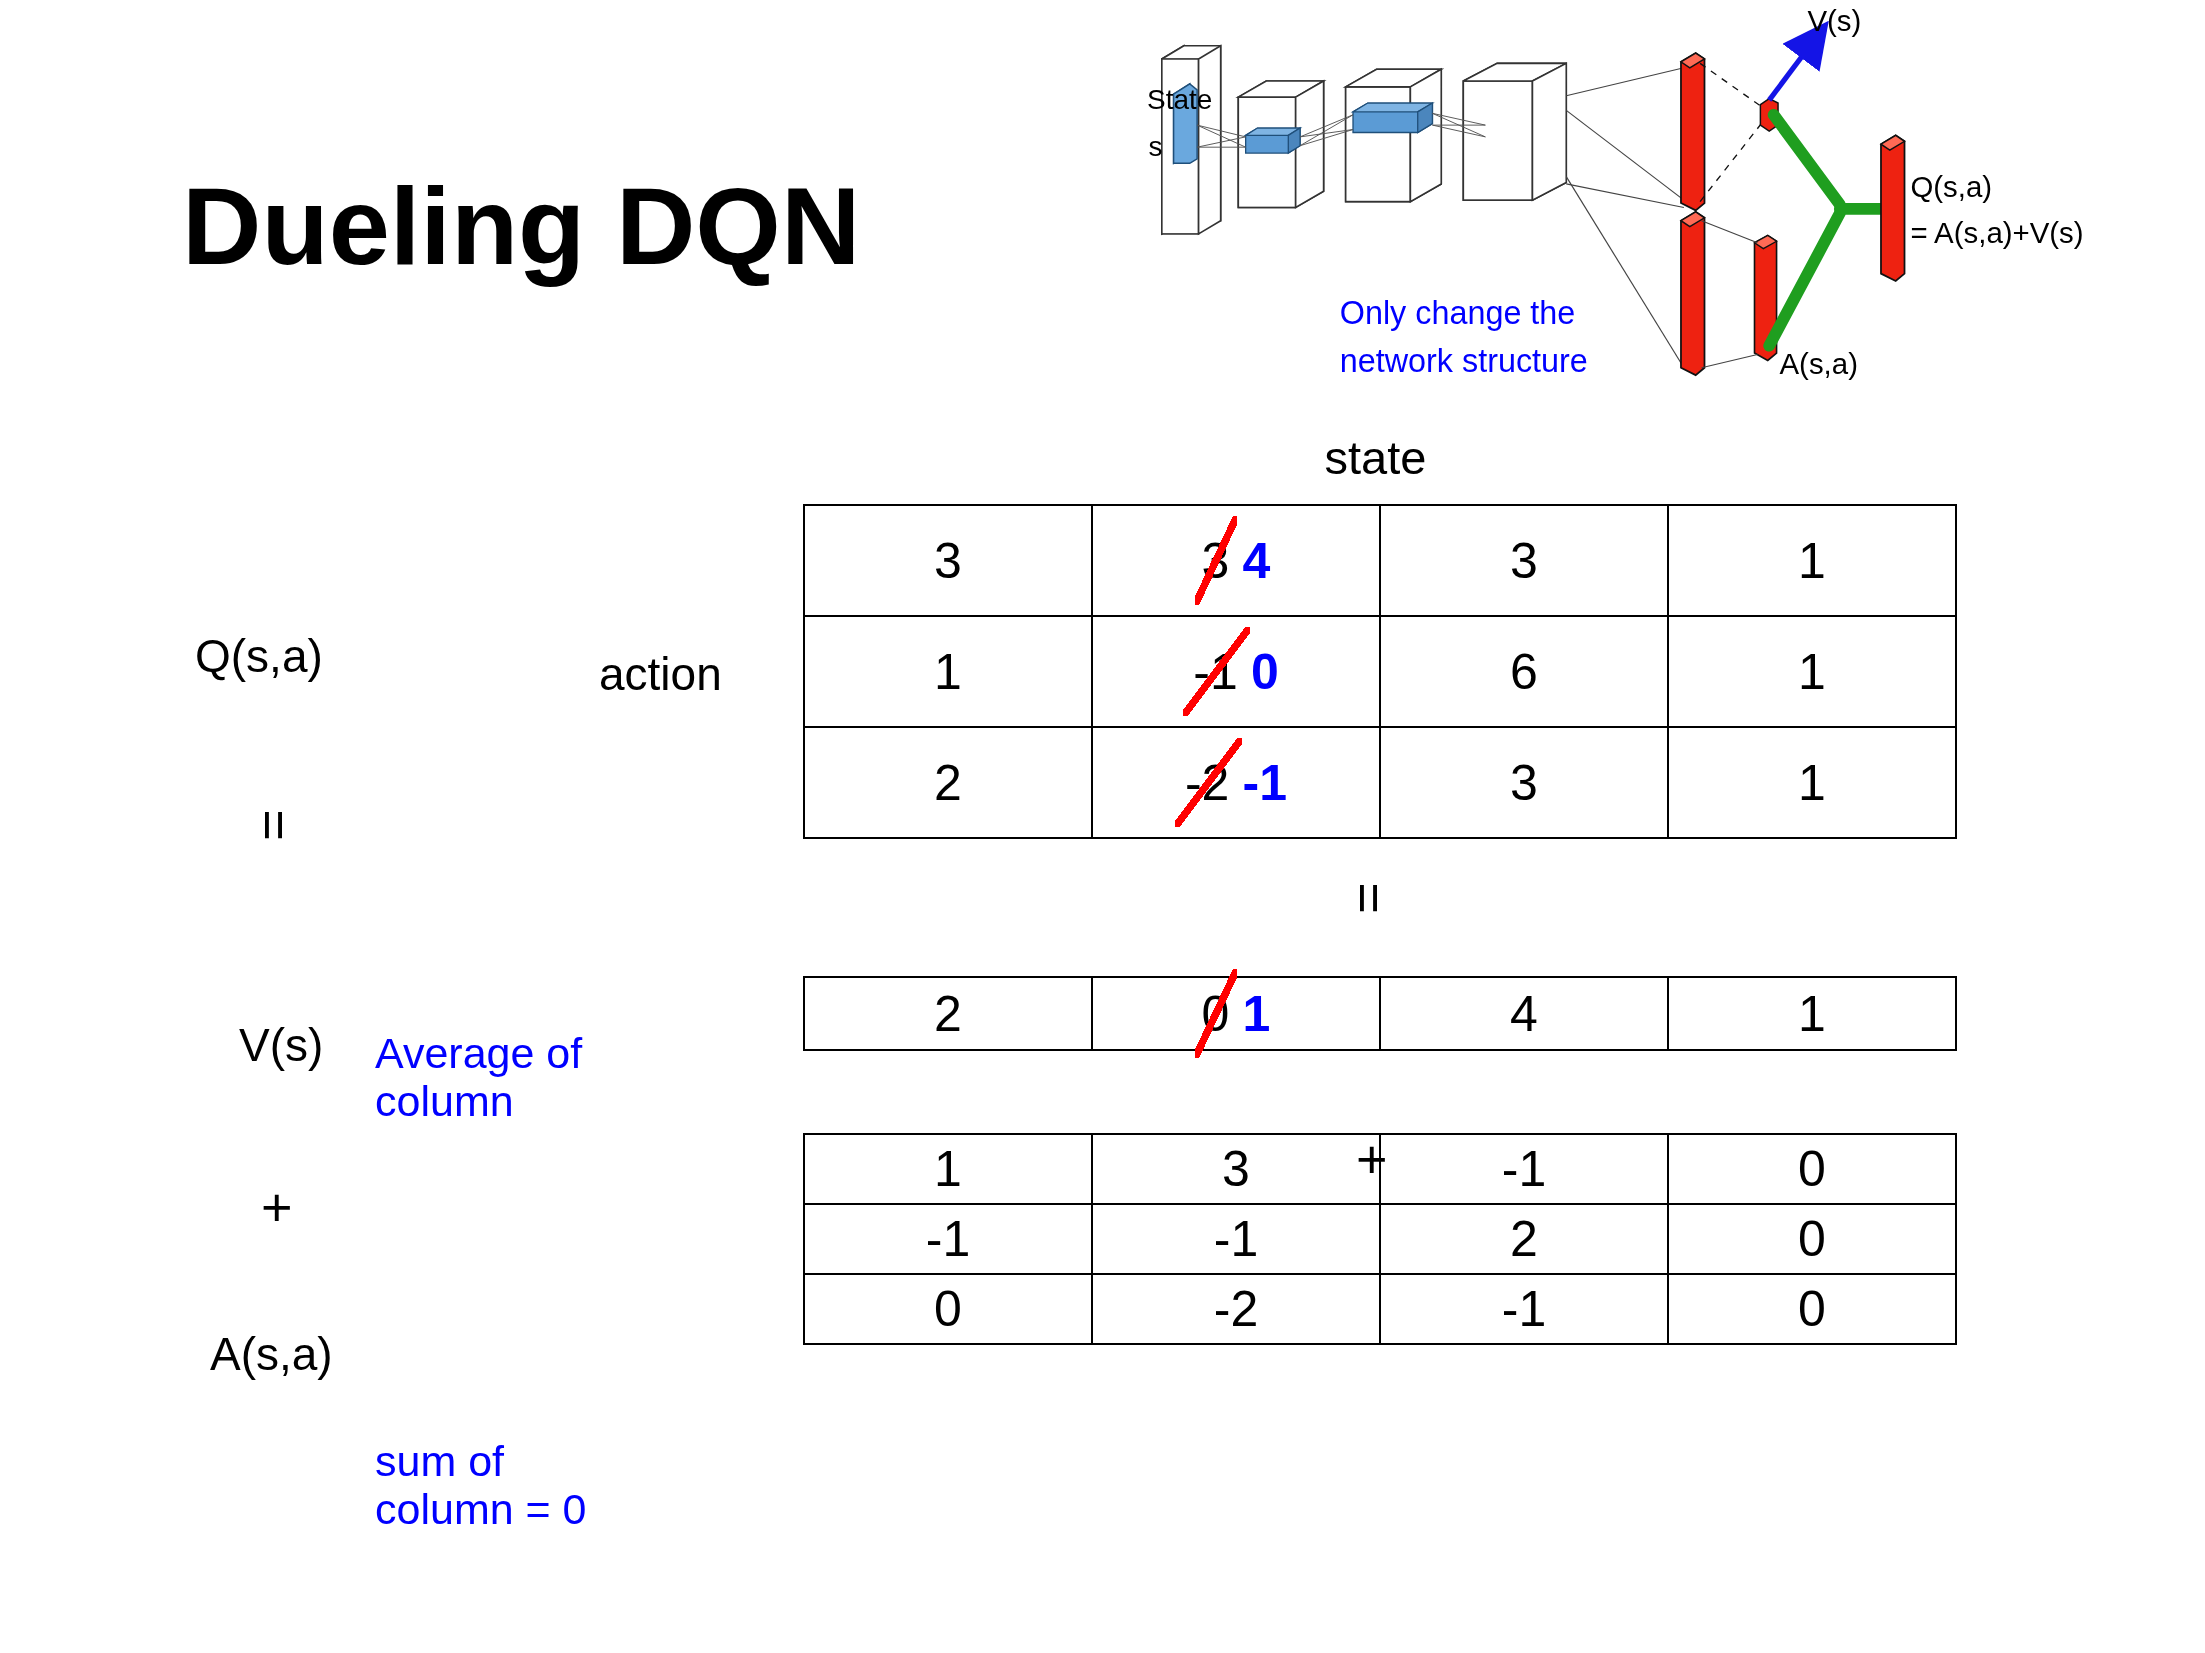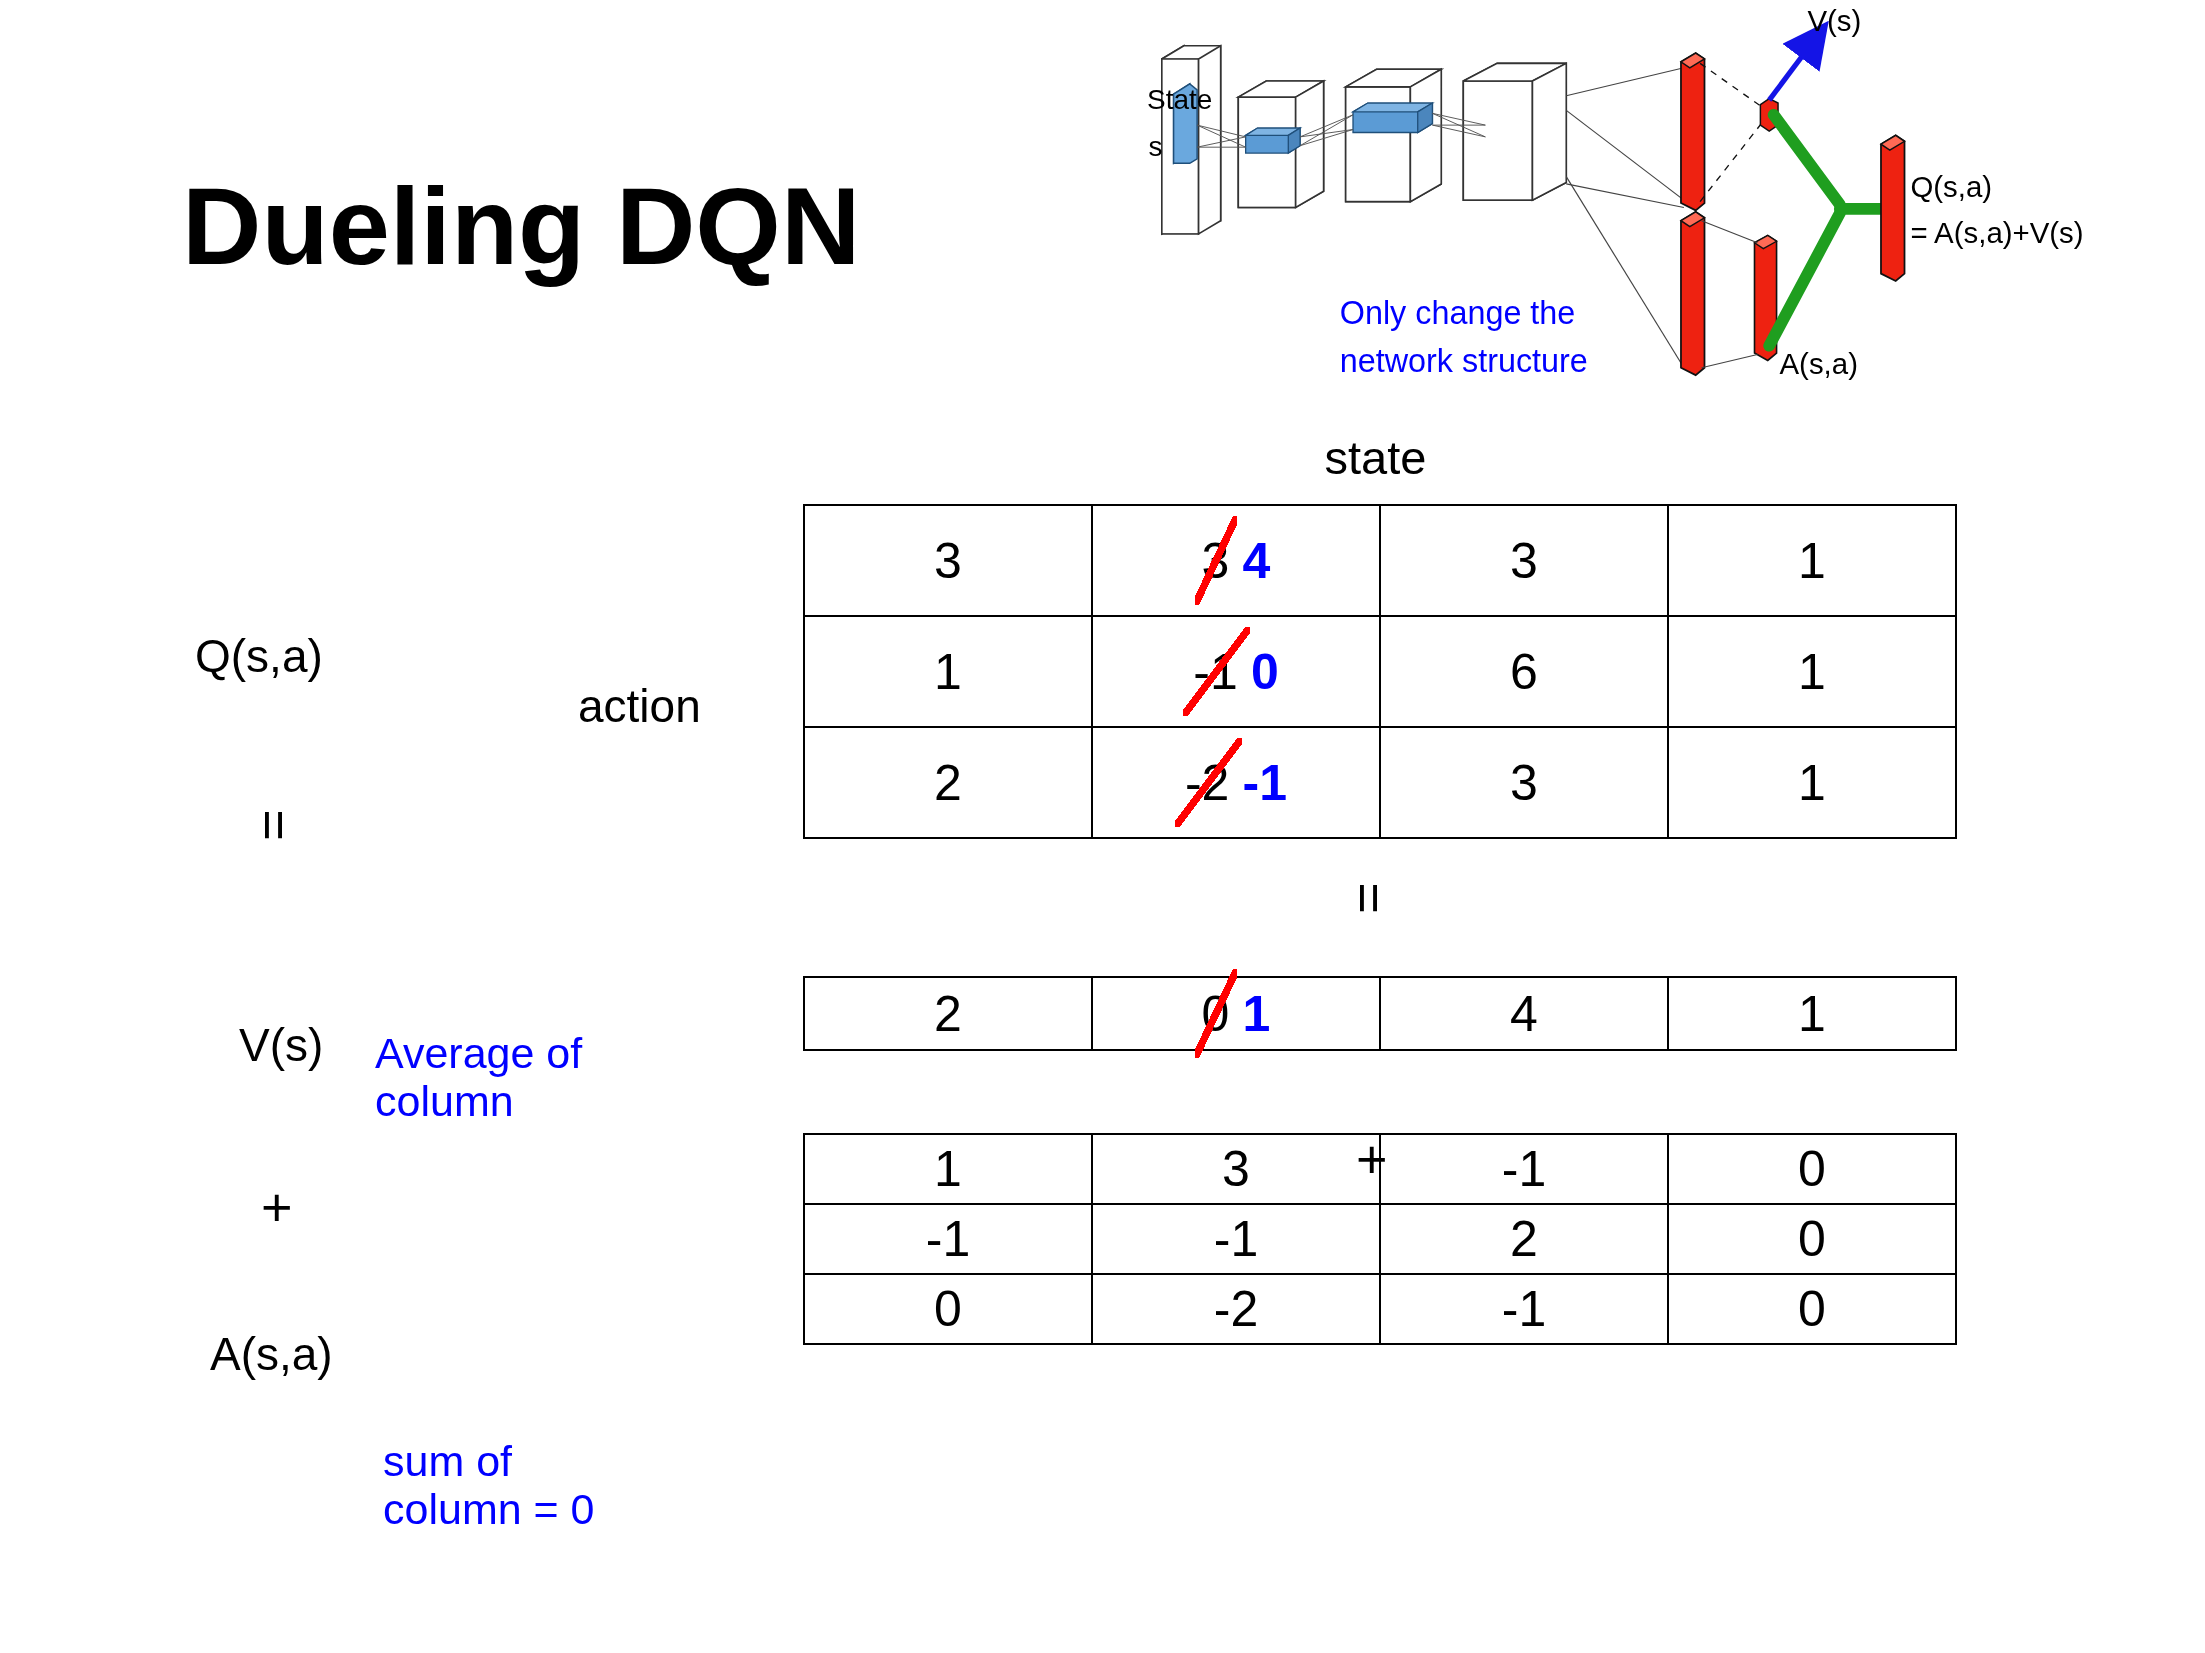--- a/index.html
+++ b/index.html
@@ -50,21 +50,21 @@
     white-space: nowrap;
   }
 
   
   .side-label {
     font-size: 46px;
     white-space: nowrap;
     color: #000000;
   }
   #label-q       { left: 195px;  top: 629px;  }
-  #label-action  { left: 578px;  top: 647px; margin-top: 32px;  }
+  #label-action  { left: 599px;  top: 647px;  }
   #label-v       { left: 239px;  top: 1018px; }
   #label-a       { left: 210px;  top: 1327px; }
 
   .op-symbol {
     font-size: 54px;
     font-weight: 400;
     color: #000000;
     white-space: nowrap;
   }
   
@@ -79,21 +79,21 @@
   #plus-mid  { left: 1356px; top: 1128px; }
 
   
   .blue-note {
     color: #0000ff;
     font-size: 43px;
     line-height: 1.12;
     white-space: pre-line;
   }
   #note-average { left: 375px; top: 1029px; }
-  #note-sum     { left: 375px; top: 1437px; margin-left: 8px; }
+  #note-sum     { left: 375px; top: 1437px; }
 
   
   .grid {
     position: absolute;
     border-collapse: collapse;
     table-layout: fixed;
     width: 1145px;
     left: 803px;
   }
   .grid td {

